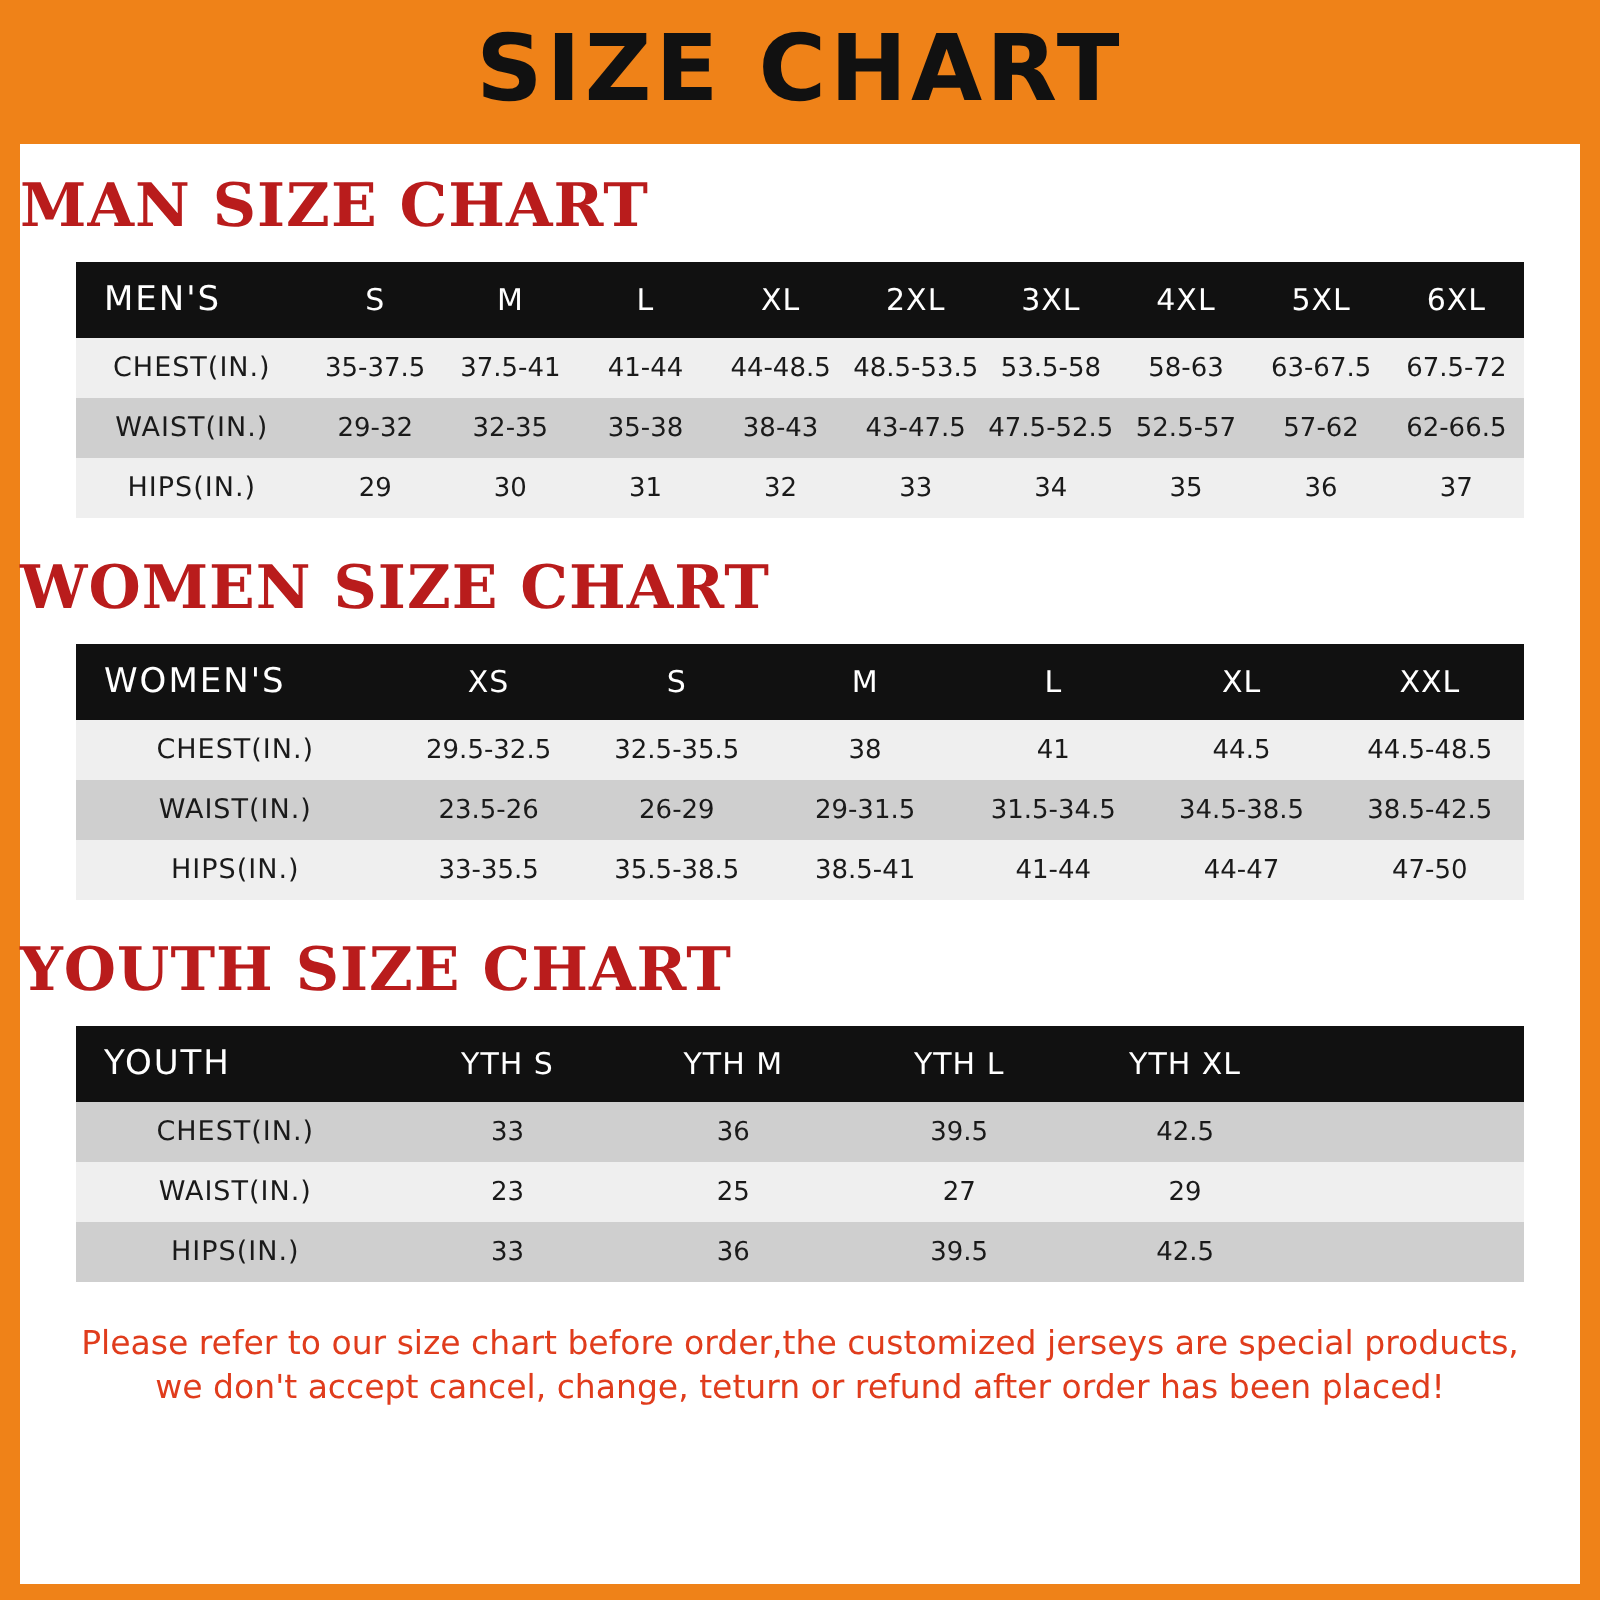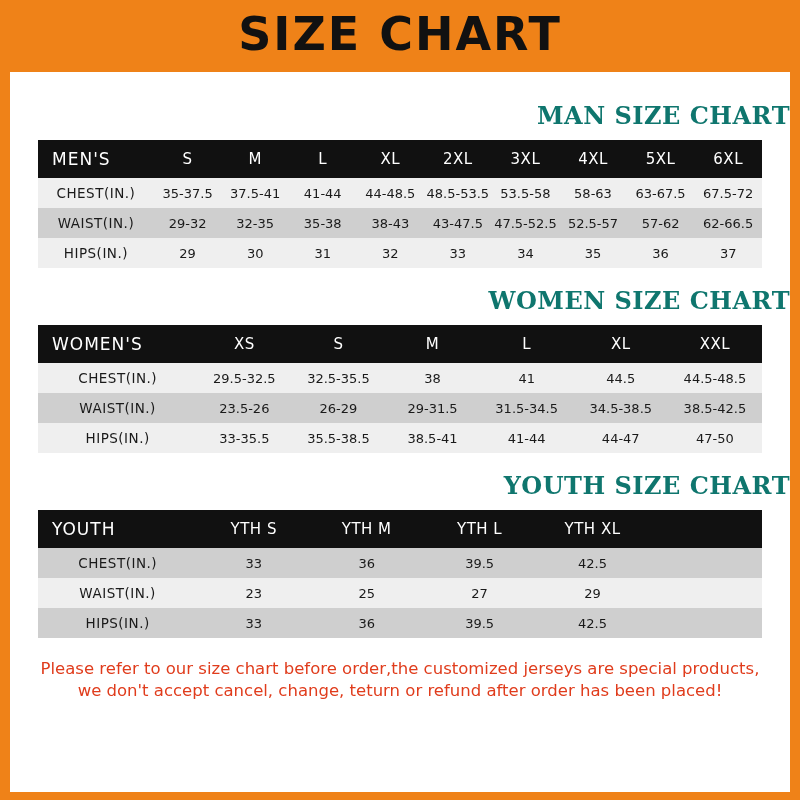--- a/index.html
+++ b/index.html
@@ -22,37 +22,37 @@
     border-left: 10px solid #ef8218;
     border-right: 10px solid #ef8218;
     border-bottom: 8px solid #ef8218;
   }
   .header-bar {
     background: #ef8218;
     height: 72px;
     display: flex;
     align-items: center;
     justify-content: center;
-    margin: -0px -0px 15px -0px;
+    margin: -0px -0px 0 -0px;
   }
   .header-title {
     font-family: "DejaVu Sans", sans-serif;
     font-weight: bold;
     font-size: 46px;
     letter-spacing: 2px;
     color: #111;
     line-height: 1;
     padding-bottom: 4px;
   }
   .section-title {
-    text-align: right;
+    text-align: left;
     font-family: "DejaVu Serif", serif;
     font-weight: bold;
-    font-size: 24px;
-    color: #0f766e;
+    font-size: 30px;
+    color: #b91c1c;
     letter-spacing: 0.5px;
   }
   .chart-wrap {
     padding: 0 28px;
   }
   table.size-table {
     width: 100%;
     border-collapse: collapse;
     table-layout: fixed;
   }

